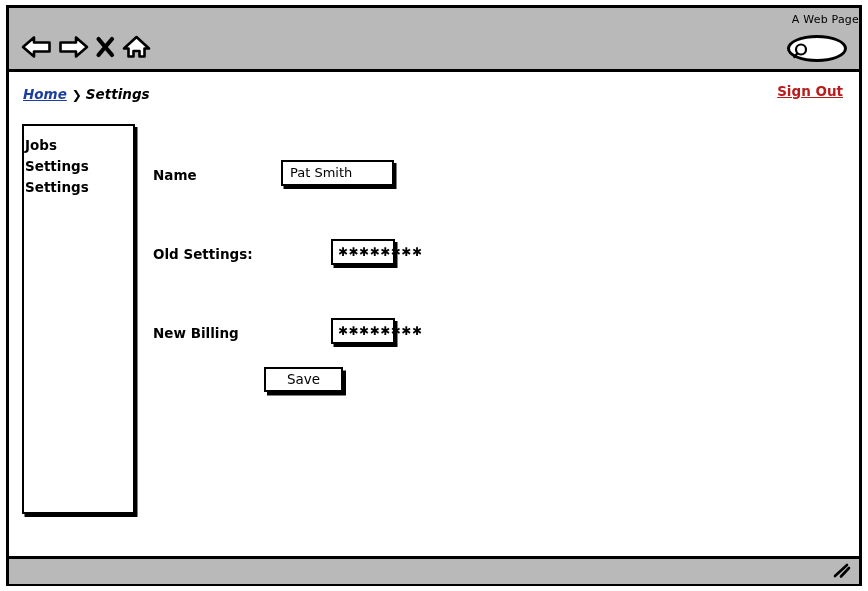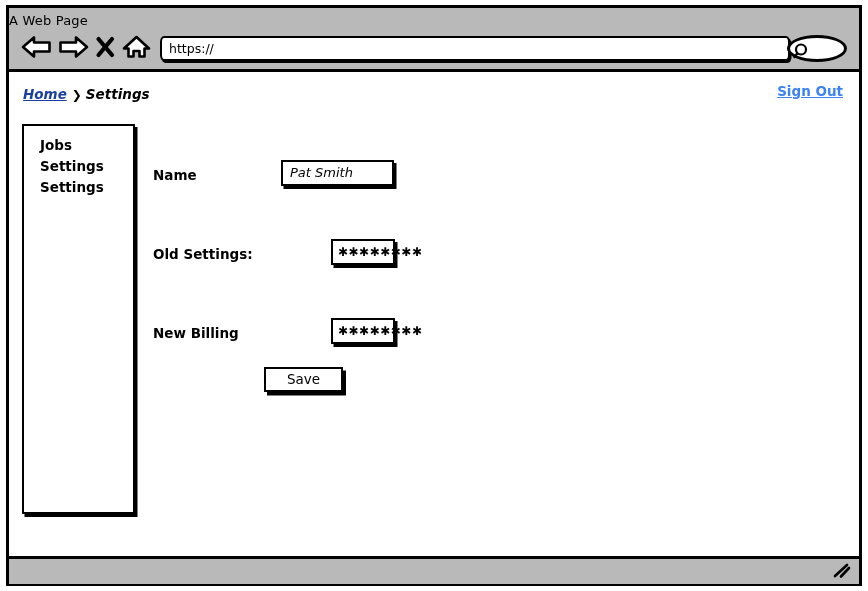--- a/index.html
+++ b/index.html
@@ -38,22 +38,22 @@
     height: 64px;
     background: #b9b9b9;
     border-bottom: 3px solid #000000;
     box-sizing: border-box;
   }
   .window-title {
     position: absolute;
     top: 5px;
     left: 0;
     right: 0;
-    text-align: left;
-    font-size: 13px;
+    text-align: right;
+    font-size: 11px;
     color: #000000;
     letter-spacing: 0.2px;
   }
 
   .toolbar {
     position: absolute;
     top: 25px;
     left: 0;
     right: 0;
     height: 36px;
@@ -144,40 +144,40 @@
     color: #000000;
     font-weight: bold;
   }
 
   .signout {
     position: absolute;
     right: 16px;
     top: 11px;
     font-size: 13.5px;
     font-weight: bold;
-    color: #3b82f6;
+    color: #b91c1c;
     text-decoration: underline;
     cursor: pointer;
     white-space: nowrap;
   }
 
   
   .sidebar {
     position: absolute;
     left: 13px;
     top: 52px;
     width: 113px;
     height: 390px;
     box-sizing: border-box;
     background: #ffffff;
     border: 2.5px solid #000000;
     box-shadow: 2.5px 3px 0 0 #000000;
   }
   .sidebar-list {
-    padding: 9px 0 0 16px;
+    padding: 9px 0 0 1px;
   }
   .sidebar-item {
     font-size: 13.5px;
     color: #000000;
     font-weight: bold;
     line-height: 21px;
     cursor: pointer;
     white-space: nowrap;
   }
 
@@ -203,21 +203,20 @@
     white-space: nowrap;
   }
 
   .field {
     position: absolute;
     box-sizing: border-box;
     background: #ffffff;
     border: 2.5px solid #000000;
     box-shadow: 2.5px 3px 0 0 #000000;
     height: 26px;
-    font-style: italic;
   }
   .field-text {
     position: absolute;
     left: 7px;
     top: 3px;
     font-size: 13px;
     color: #000000;
     white-space: nowrap;
   }
   .field-name {
@@ -311,23 +310,20 @@
           </span>
 
           <span class="ico">
             <svg width="29" height="26" viewBox="0 0 29 26">
               <path d="M14.5 3 L27 14.5 L22.5 14.5 L22.5 22.5 L17.5 22.5 L17.5 17 L11.5 17 L11.5 22.5 L6.5 22.5 L6.5 14.5 L2 14.5 Z" fill="#ffffff" stroke="#000000" stroke-width="2.6" stroke-linejoin="round"></path>
             </svg>
           </span>
 
         </div>
 
-        <div class="url-bar">
-          <span class="url-text" title="https://">https://</span>
-        </div>
 
         <div class="search-pill">
           <span class="mag">
             <svg width="18" height="17" viewBox="0 0 18 17">
               <circle cx="8" cy="7.5" r="5" fill="none" stroke="#000000" stroke-width="2.2"></circle>
               <path d="M4.2 11.5 L1.5 15" stroke="#000000" stroke-width="2.4" stroke-linecap="round"></path>
             </svg>
           </span>
         </div>
 

